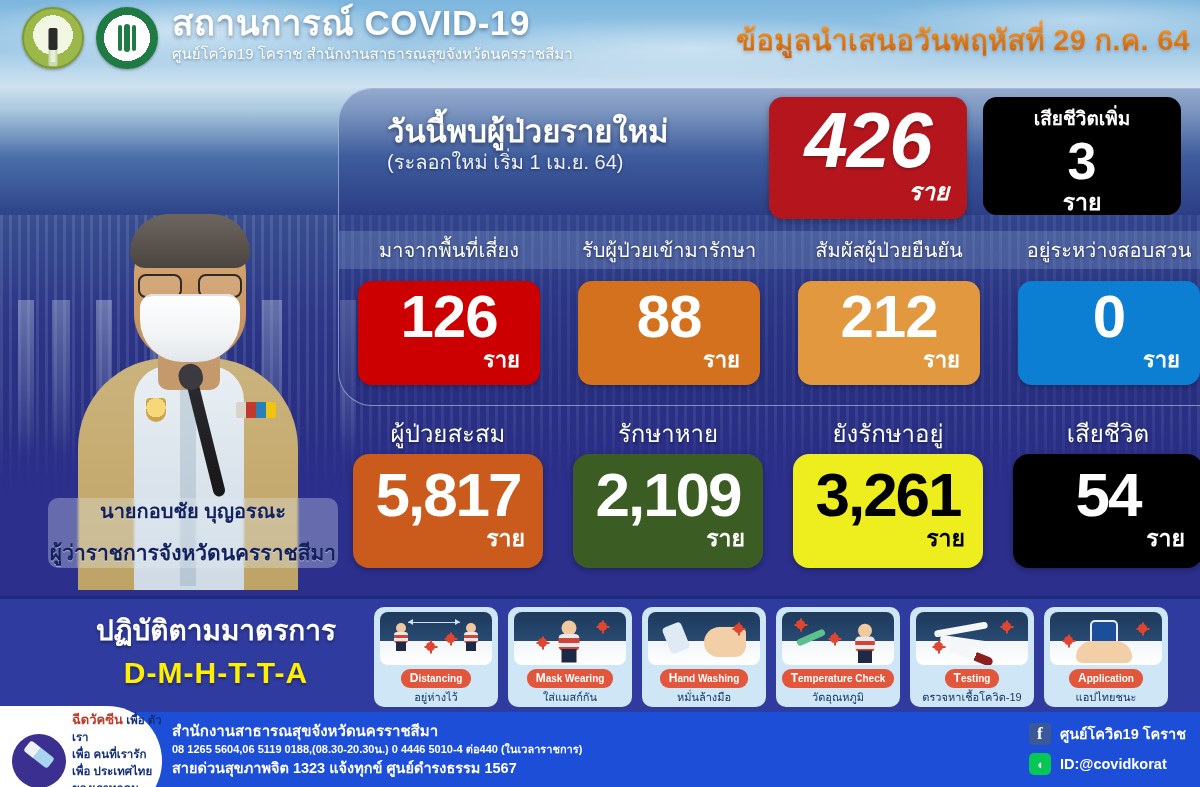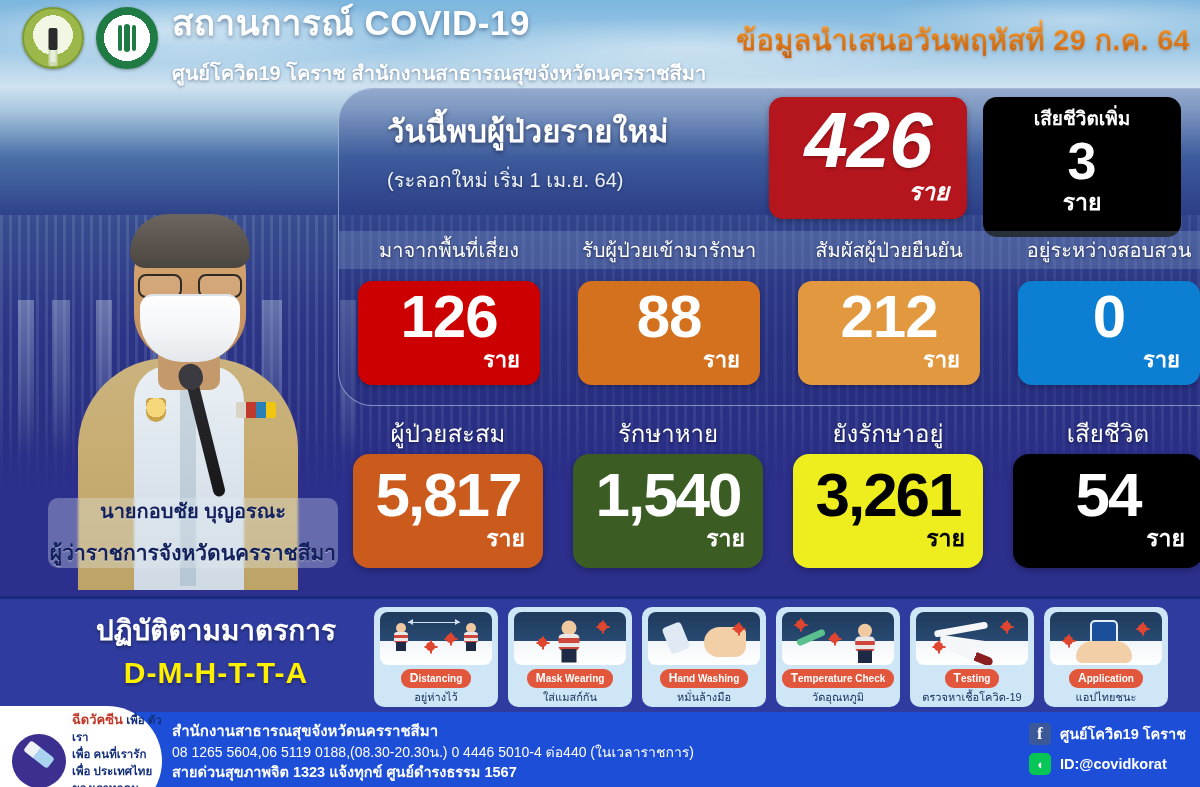--- a/index.html
+++ b/index.html
@@ -82,21 +82,21 @@
     content:""; position:absolute; left:50%; top:50%; transform:translate(-50%,-50%);
     width:6px; height:28px; background:#1f7a44; border-radius:3px;
     box-shadow:-7px 0 0 -1px #1f7a44, 7px 0 0 -1px #1f7a44;
   }
   #title-block { position:absolute; left:172px; top:4px; }
   #main-title {
     font-size:35px; font-weight:bold; letter-spacing:.5px; line-height:1.08;
     color:#ffffff; text-shadow:0 2px 4px rgba(10,30,70,.45);
   }
   #sub-title {
-    font-size:20px; font-weight:bold; color:#ffffff; line-height:1.3; margin-top:18px;
+    font-size:15px; font-weight:normal; color:#ffffff; line-height:1.3; margin-top:2px;
     text-shadow:0 1px 3px rgba(10,30,70,.45);
   }
   #date-banner {
     position:absolute; right:10px; top:17px;
     font-size:29px; font-weight:bold; letter-spacing:.3px;
     background:linear-gradient(180deg,#ffb357 0%,#f08a1e 45%,#d1641a 100%);
     -webkit-background-clip:text; background-clip:text; color:transparent;
     text-shadow:0 2px 3px rgba(120,50,0,.22);
   }
 
@@ -193,40 +193,40 @@
     background:linear-gradient(180deg, rgba(44,64,140,.34) 0%, rgba(40,52,130,.40) 55%, rgba(38,45,125,.50) 100%);
     overflow:hidden;
   }
   #today-row { position:absolute; left:0; top:0; width:880px; height:140px; }
   #today-text { position:absolute; left:48px; top:24px; }
   #today-title {
     font-size:31px; font-weight:bold; color:#fff; line-height:1.2;
     text-shadow:0 2px 4px rgba(0,10,40,.5);
   }
   #today-sub {
-    font-size:20px; color:#eef3fb; margin-top:18px; line-height:1.2;
+    font-size:20px; color:#eef3fb; margin-top:0; line-height:1.2;
     text-shadow:0 1px 3px rgba(0,10,40,.5);
   }
   #today-new-box {
     position:absolute; left:430px; top:8px; width:198px; height:122px;
     background:#b5161d; border-radius:14px;
     display:flex; flex-direction:column; align-items:center; justify-content:center;
     box-shadow:0 2px 6px rgba(0,0,0,.3);
     font-style:italic;
   }
   #today-new-value {
     font-size:78px; font-weight:bold; color:#fff; line-height:.92;
     letter-spacing:-1px; text-shadow:0 2px 3px rgba(0,0,0,.25);
   }
   #today-new-unit {
     font-size:24px; font-weight:bold; color:#fff; align-self:flex-end;
     margin-right:18px; margin-top:-4px;
   }
   #today-death-box {
-    position:absolute; left:644px; top:8px; width:198px; height:140px;
+    position:absolute; left:644px; top:8px; width:198px; height:118px;
     background:#000; border-radius:14px;
     display:flex; flex-direction:column; align-items:center; justify-content:flex-start;
     padding-top:6px;
   }
   #today-death-label { font-size:19px; font-weight:bold; color:#fff; }
   #today-death-value {
     font-size:52px; font-weight:bold; color:#fff; line-height:1; margin-top:2px;
   }
   #today-death-unit { font-size:23px; font-weight:bold; color:#fff; margin-top:-3px; }
 
@@ -371,21 +371,21 @@
   #vac-icon::after{
     content:""; position:absolute; left:12px; top:14px; width:30px; height:13px;
     background:linear-gradient(90deg,#eef2f7 0 40%,#a9d3ef 40% 100%);
     border-radius:3px; transform:rotate(38deg);
   }
   #vac-text { position:absolute; left:82px; top:4px; font-size:11.5px; line-height:1.48; color:#14307a; }
   #vac-text .hl { color:#c0392b; font-weight:bold; font-size:13px; }
   #vac-text .w { font-weight:bold; }
   #footer-contact { position:absolute; left:172px; top:8px; color:#fff; }
   #fc-line1 { font-size:15px; font-weight:bold; line-height:1.45; }
-  #fc-line2 { font-size:14px; font-weight:normal; line-height:1.45; }
+  #fc-line2 { font-size:11px; font-weight:bold; line-height:1.45; }
   #fc-line3 { font-size:14.5px; font-weight:bold; line-height:1.45; }
   #social { position:absolute; right:14px; top:10px; }
   .srow { display:flex; align-items:center; gap:9px; margin-bottom:8px; }
   .sicon { width:22px; height:22px; border-radius:4px; display:flex; align-items:center; justify-content:center; font-weight:bold; }
   #fb-icon { background:#3b5998; color:#fff; font-size:17px; font-family:"Liberation Serif",serif; }
   #line-icon { background:#06c755; color:#fff; font-size:13px; border-radius:5px; }
   .slabel { font-size:14.5px; color:#fff; font-weight:bold; }
 </style>
 </head>
 <body>
@@ -488,21 +488,21 @@
   </div>
   <div id="cume-row">
     <div class="cume-cell">
       <div class="cume-box" style="background: rgb(203, 90, 29); color: rgb(255, 255, 255);">
         <div class="cume-value">5,817</div>
         <div class="cume-unit">ราย</div>
       </div>
     </div>
     <div class="cume-cell">
       <div class="cume-box" style="background: rgb(59, 92, 35); color: rgb(255, 255, 255);">
-        <div class="cume-value">1,540</div>
+        <div class="cume-value">2,109</div>
         <div class="cume-unit">ราย</div>
       </div>
     </div>
     <div class="cume-cell">
       <div class="cume-box" style="background: rgb(238, 238, 31); color: rgb(0, 0, 0);">
         <div class="cume-value">3,261</div>
         <div class="cume-unit">ราย</div>
       </div>
     </div>
     <div class="cume-cell">

